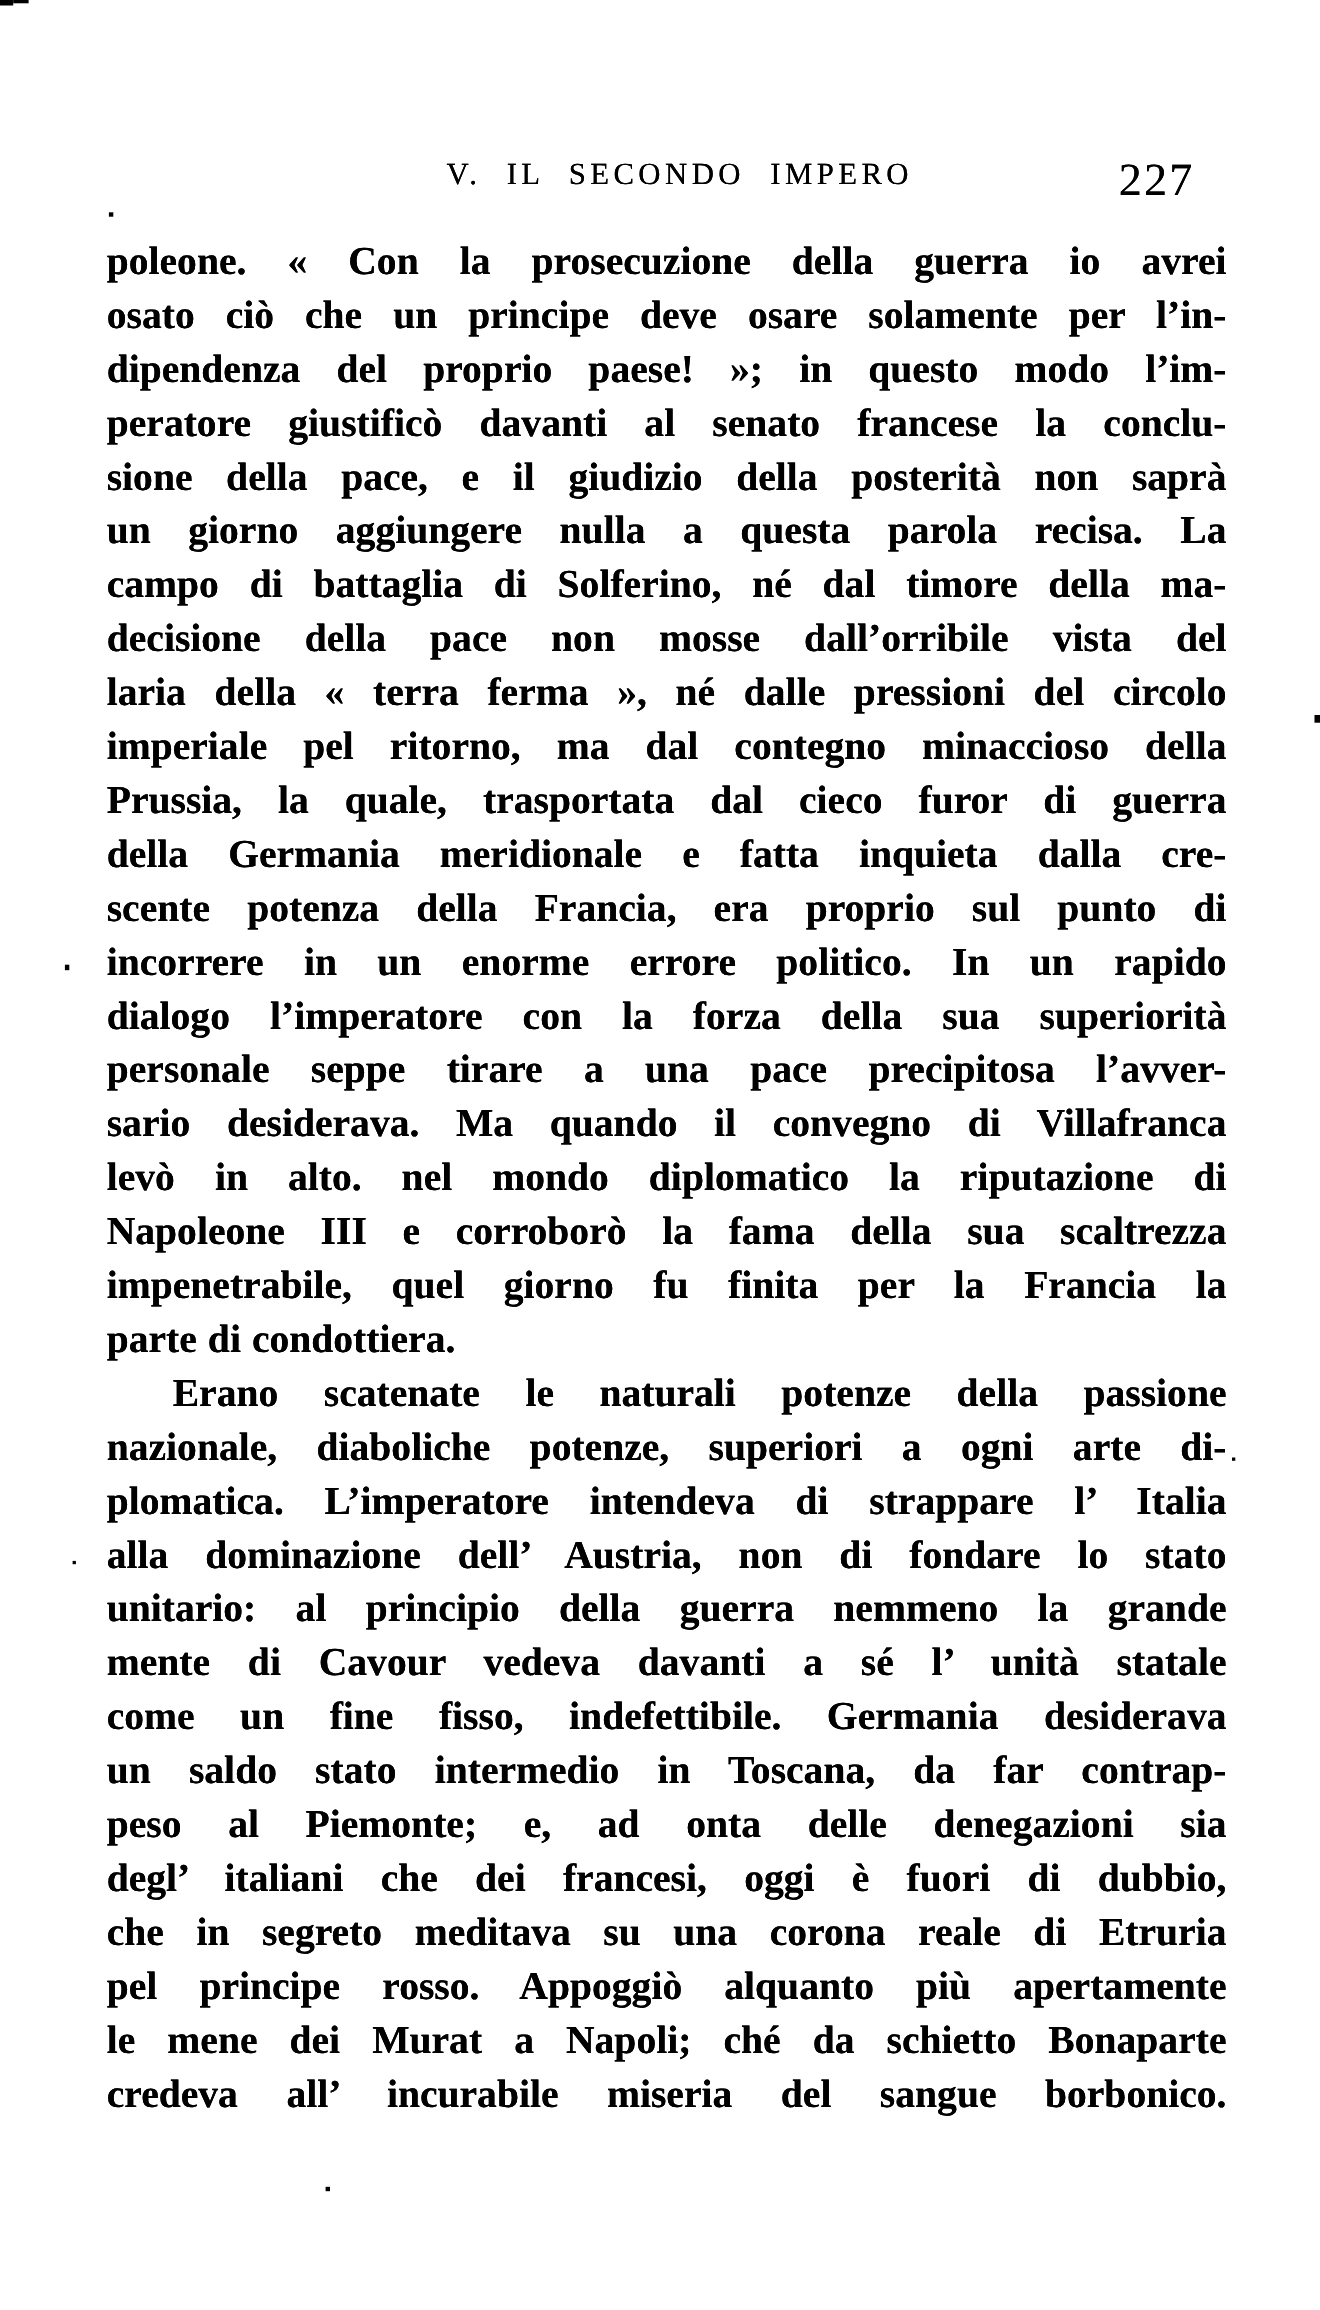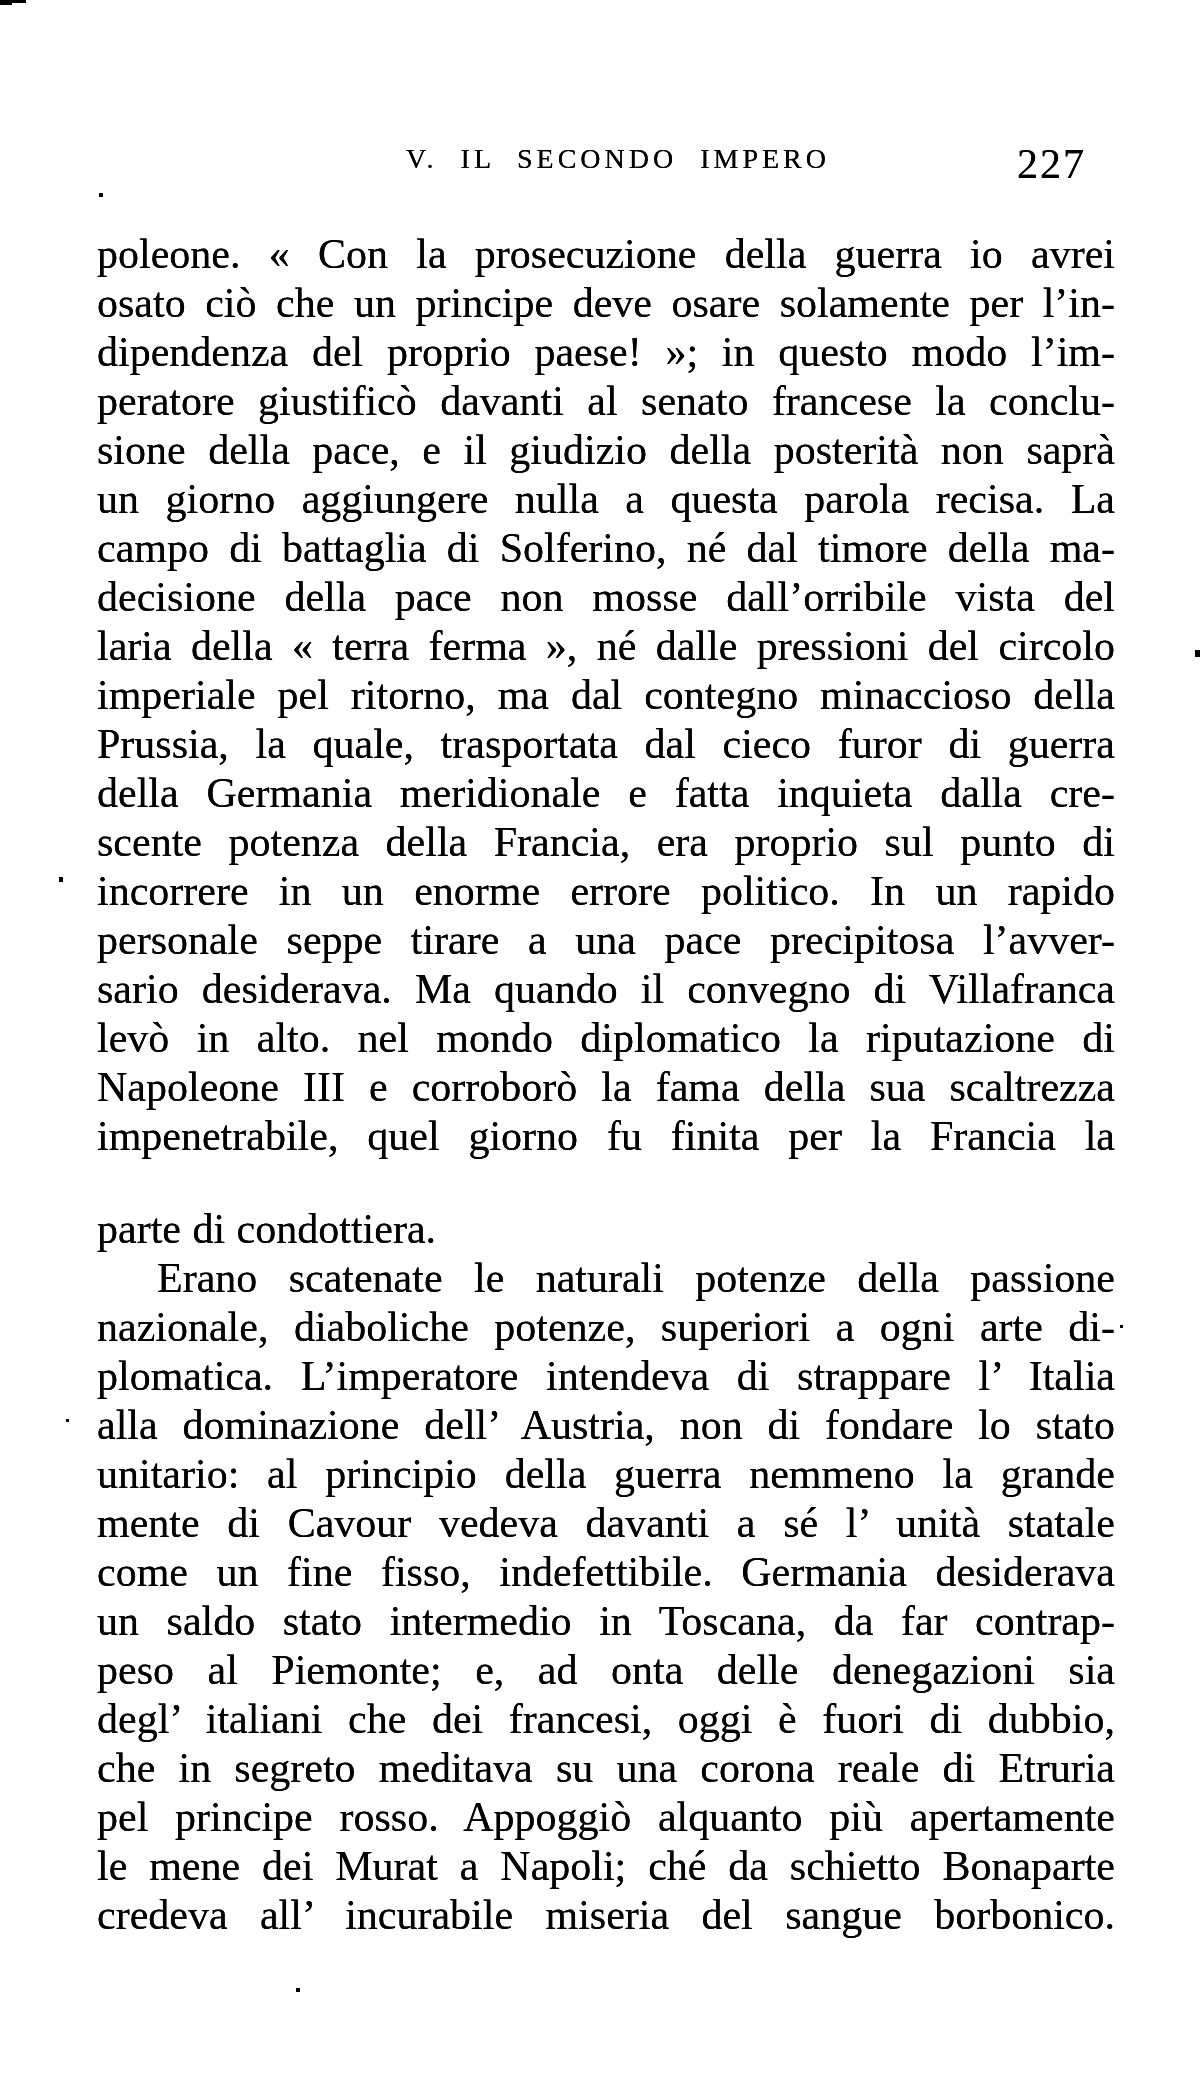--- a/index.html
+++ b/index.html
@@ -40,36 +40,36 @@
     position: absolute;
     top: 140px;
     right: 114px;
     font-size: 42px;
     letter-spacing: 2px;
     text-shadow: 0 0 0.6px #000;
   }
   
   .body-text {
     position: absolute;
-    top: 230px;
+    top: 213px;
     left: 97px;
     width: 1018px;
-    font-size: 42px;
+    font-size: 36px;
     line-height: 49px;
     text-shadow: 0 0 0.6px #000;
+    font-weight: bold;
   }
   .line {
     text-align: justify;
     text-align-last: justify;
     word-spacing: 1px;
     white-space: normal;
   }
   .line.para-last {
     text-align-last: left;
-    margin-top: 44px;
   }
   .line.indent {
     text-indent: 60px;
   }
   
   .mark { position: absolute; background: #000; }
   .corner-a { left: 0;    top: 0;    width: 12px; height: 5px; }
   .corner-b { left: 12px; top: 0;    width: 14px; height: 3px; }
   .speck-1  { left: 99px;  top: 193px;  width: 4px; height: 4px; }
   .speck-2  { left: 59px;  top: 877px;  width: 4px; height: 5px; }
@@ -100,20 +100,21 @@
       <div class="line">sione della pace, e il giudizio della posterità non saprà</div>
       <div class="line">un giorno aggiungere nulla a questa parola recisa. La</div>
       <div class="line">campo di battaglia di Solferino, né dal timore della ma-</div>
       <div class="line">decisione della pace non mosse dall’orribile vista del</div>
       <div class="line">laria della « terra ferma », né dalle pressioni del circolo</div>
       <div class="line">imperiale pel ritorno, ma dal contegno minaccioso della</div>
       <div class="line">Prussia, la quale, trasportata dal cieco furor di guerra</div>
       <div class="line">della Germania meridionale e fatta inquieta dalla cre-</div>
       <div class="line">scente potenza della Francia, era proprio sul punto di</div>
       <div class="line">incorrere in un enorme errore politico. In un rapido</div>
+      <div class="line">dialogo l’imperatore con la forza della sua superiorità</div>
       <div class="line">personale seppe tirare a una pace precipitosa l’avver-</div>
       <div class="line">sario desiderava. Ma quando il convegno di Villafranca</div>
       <div class="line">levò in alto. nel mondo diplomatico la riputazione di</div>
       <div class="line">Napoleone III e corroborò la fama della sua scaltrezza</div>
       <div class="line">impenetrabile, quel giorno fu finita per la Francia la</div>
       <div class="line para-last">parte di condottiera.</div>
       <div class="line indent">Erano scatenate le naturali potenze della passione</div>
       <div class="line">nazionale, diaboliche potenze, superiori a ogni arte di-</div>
       <div class="line">plomatica. L’imperatore intendeva di strappare l’ Italia</div>
       <div class="line">alla dominazione dell’ Austria, non di fondare lo stato</div>

